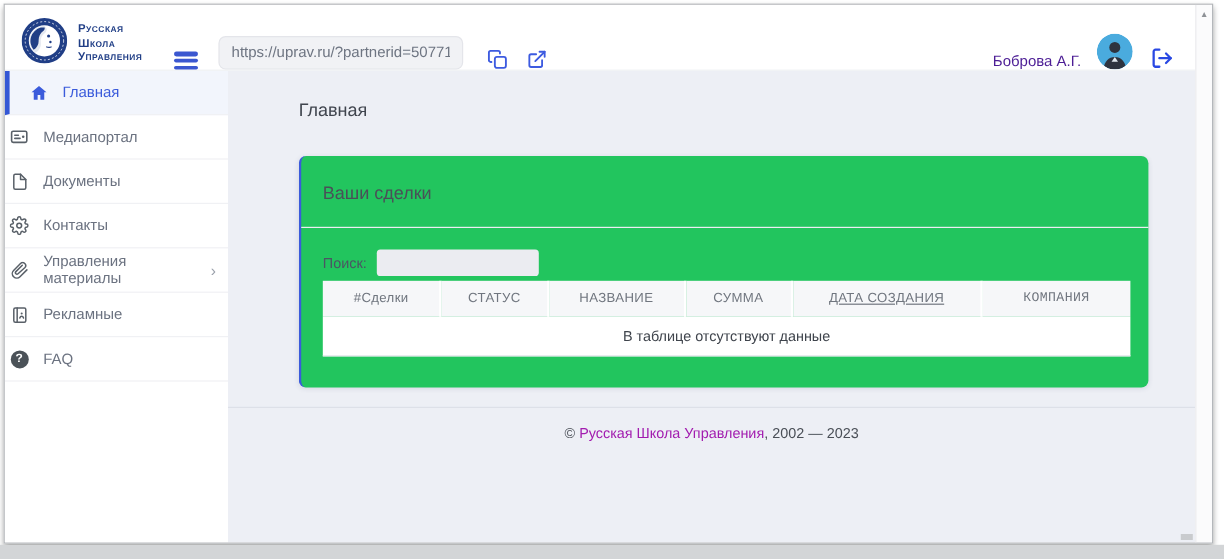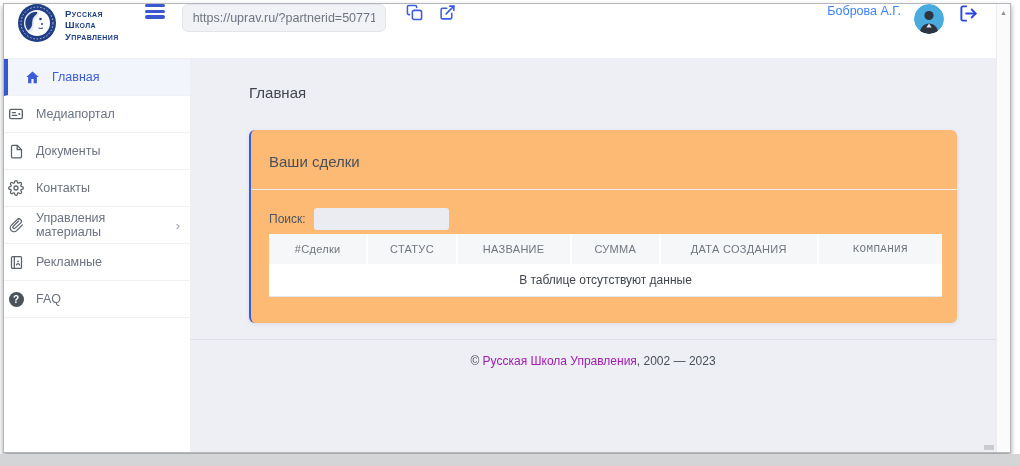--- a/index.html
+++ b/index.html
@@ -8,67 +8,67 @@
   .bottom-bg { position:absolute; left:0; top:454px; width:1020px; height:12px; background:#d3d5d7; }
 
   .frame { position:absolute; left:3px; top:3px; width:1008px; height:450px; background:#ffffff; border:1px solid #b4b7bb; box-shadow:0 3px 5px rgba(0,0,0,.40); overflow:hidden; }
 
   
   .v-scrollbar { position:absolute; top:0; right:0; bottom:0; width:14px; background:#fbfbfc; border-left:1px solid #ececee; z-index:30; }
   .v-scrollbar .up-arrow { display:block; text-align:center; font-size:7px; color:#8e9196; padding-top:5px; cursor:pointer; }
   .corner-mark { position:absolute; right:16px; bottom:2px; width:10px; height:5px; background:#c9cbce; }
 
   
-  .header { position:absolute; left:0; top:0; right:14px; height:55px; background:#ffffff; border-bottom:1px solid #eef0f3; display:flex; align-items:flex-start; padding:0 12px 0 14px; z-index:20; }
+  .header { position:absolute; left:0; top:0; right:14px; height:55px; background:#ffffff; border-bottom:1px solid #eef0f3; display:flex; align-items:flex-end; padding:0 12px 0 14px; z-index:20; }
   .brand { display:flex; align-items:center; gap:9px; }
   .brand-text { font-size:9.5px; font-weight:700; line-height:1.2; color:#203e86; font-variant:small-caps; letter-spacing:.4px; }
   .brand-text div { white-space:nowrap; }
 
   .hamburger { margin-left:26px; width:20px; cursor:pointer; display:flex; flex-direction:column; gap:2.5px; }
   .hamburger span { display:block; height:3.2px; background:#3b57d0; border-radius:2px; }
 
   .url-input { margin-left:17px; width:204px; height:28px; background:#f1f2f5; border:1px solid #e4e5ea; border-radius:6px; padding:0 10px; font-size:12.5px; color:#6e7582; font-family:inherit; outline:none; }
 
   .icon-btn { background:none; border:none; cursor:pointer; color:#3d5be0; display:flex; align-items:center; justify-content:center; padding:0; }
   .copy-btn { margin-left:20px; }
   .extlink-btn { margin-left:16px; }
 
   .header-spacer { flex:1; }
-  .user-name { font-size:12.5px; color:#3b82f6; margin-right:13px; }
+  .user-name { font-size:12.5px; color:#4c1d95; margin-right:13px; }
   .avatar { width:30px; height:30px; border-radius:50%; overflow:hidden; flex:0 0 auto; cursor:pointer; }
   .logout-btn { margin-left:15px; color:#2948e3; margin-right:6px; }
 
   
   .sidebar { position:absolute; left:0; top:55px; bottom:0; width:186px; background:#ffffff; z-index:10; }
   .side-item { display:flex; align-items:center; gap:12px; height:37px; padding-left:4px; padding-right:10px; font-size:12.5px; color:#6b7280; border-bottom:1px solid #f0f1f4; cursor:pointer; position:relative; }
   .side-item .s-icon { width:16px; height:16px; display:flex; align-items:center; justify-content:center; color:#596068; flex:0 0 auto; }
   .side-item.active { background:#f2f5fc; color:#3b5bdb; border-left:4px solid #3457d5; padding-left:16px; }
   .side-item.active .s-icon { color:#3b5bdb; }
   .chevron-right { margin-left:auto; color:#9aa0aa; font-size:13px; line-height:1; }
   .chevron-right::after { content:"\203A"; }
   .faq-circle { width:15px; height:15px; border-radius:50%; background:#4b5258; color:#ffffff; font-size:10px; font-weight:700; display:flex; align-items:center; justify-content:center; }
   .faq-circle::after { content:"?"; }
 
   
   .main { position:absolute; left:186px; top:55px; right:14px; bottom:0; background:#edeff5; overflow:hidden; }
   .page-title { margin:25px 0 0 59px; font-size:15px; color:#40454e; }
 
-  .card { margin:29px 39px 0 59px; background:#fdba74; border-radius:6px; border-left:2px solid #3b5bdb; box-shadow:0 1px 4px rgba(40,50,90,.10); }
+  .card { margin:29px 39px 0 59px; background:#22c55e; border-radius:6px; border-left:2px solid #3b5bdb; box-shadow:0 1px 4px rgba(40,50,90,.10); }
   .card-title { padding:23px 18px 19px 18px; font-size:15px; color:#4a5058; border-bottom:1px solid #eceef2; }
   .card-body { padding:18px 15px 26px 18px; }
 
   .search-row { display:flex; align-items:center; margin-bottom:4px; padding-left:0; }
   .search-label { font-size:12px; color:#4b5563; margin-right:8px; }
   .search-input { width:135px; height:22px; background:#ebecf1; border:none; border-radius:3px; outline:none; padding:0 8px; font-family:inherit; font-size:12px; color:#4b5563; }
 
   .deals-table { width:100%; }
   .t-head { display:flex; height:30px;text-align:right; }
   .t-cell { background:#f6f7f9; display:flex; align-items:center; justify-content:center; font-size:11px; color:#70767f; letter-spacing:.3px; border-right:2px solid #ffffff; }
   .t-cell:last-child { border-right:none; }
-  .c0{flex:100;} .c1{flex:90;} .c2{flex:115;} .c3{flex:90;} .c4{flex:160;} .c5{flex:127;font-family:Liberation Mono, monospace;}
+  .c0{flex:100;} .c1{flex:90;} .c2{flex:115;} .c3{flex:90;} .c4{flex:160;text-decoration:underline;} .c5{flex:127;font-family:Liberation Mono, monospace;}
   .t-empty { height:33px; display:flex; align-items:center; justify-content:center; font-size:12px; color:#3f444c; border-bottom:1px solid #e4e6eb; background:#ffffff; }
 
   .main-footer { margin-top:16px; border-top:1px solid #dde0e8; text-align:center; padding-top:14px; font-size:12px; color:#4a4f57; }
   .main-footer a { color:#a21caf; text-decoration:none; cursor:pointer; }
 </style>
 </head>
 <body>
 
 <div class="frame">
 

